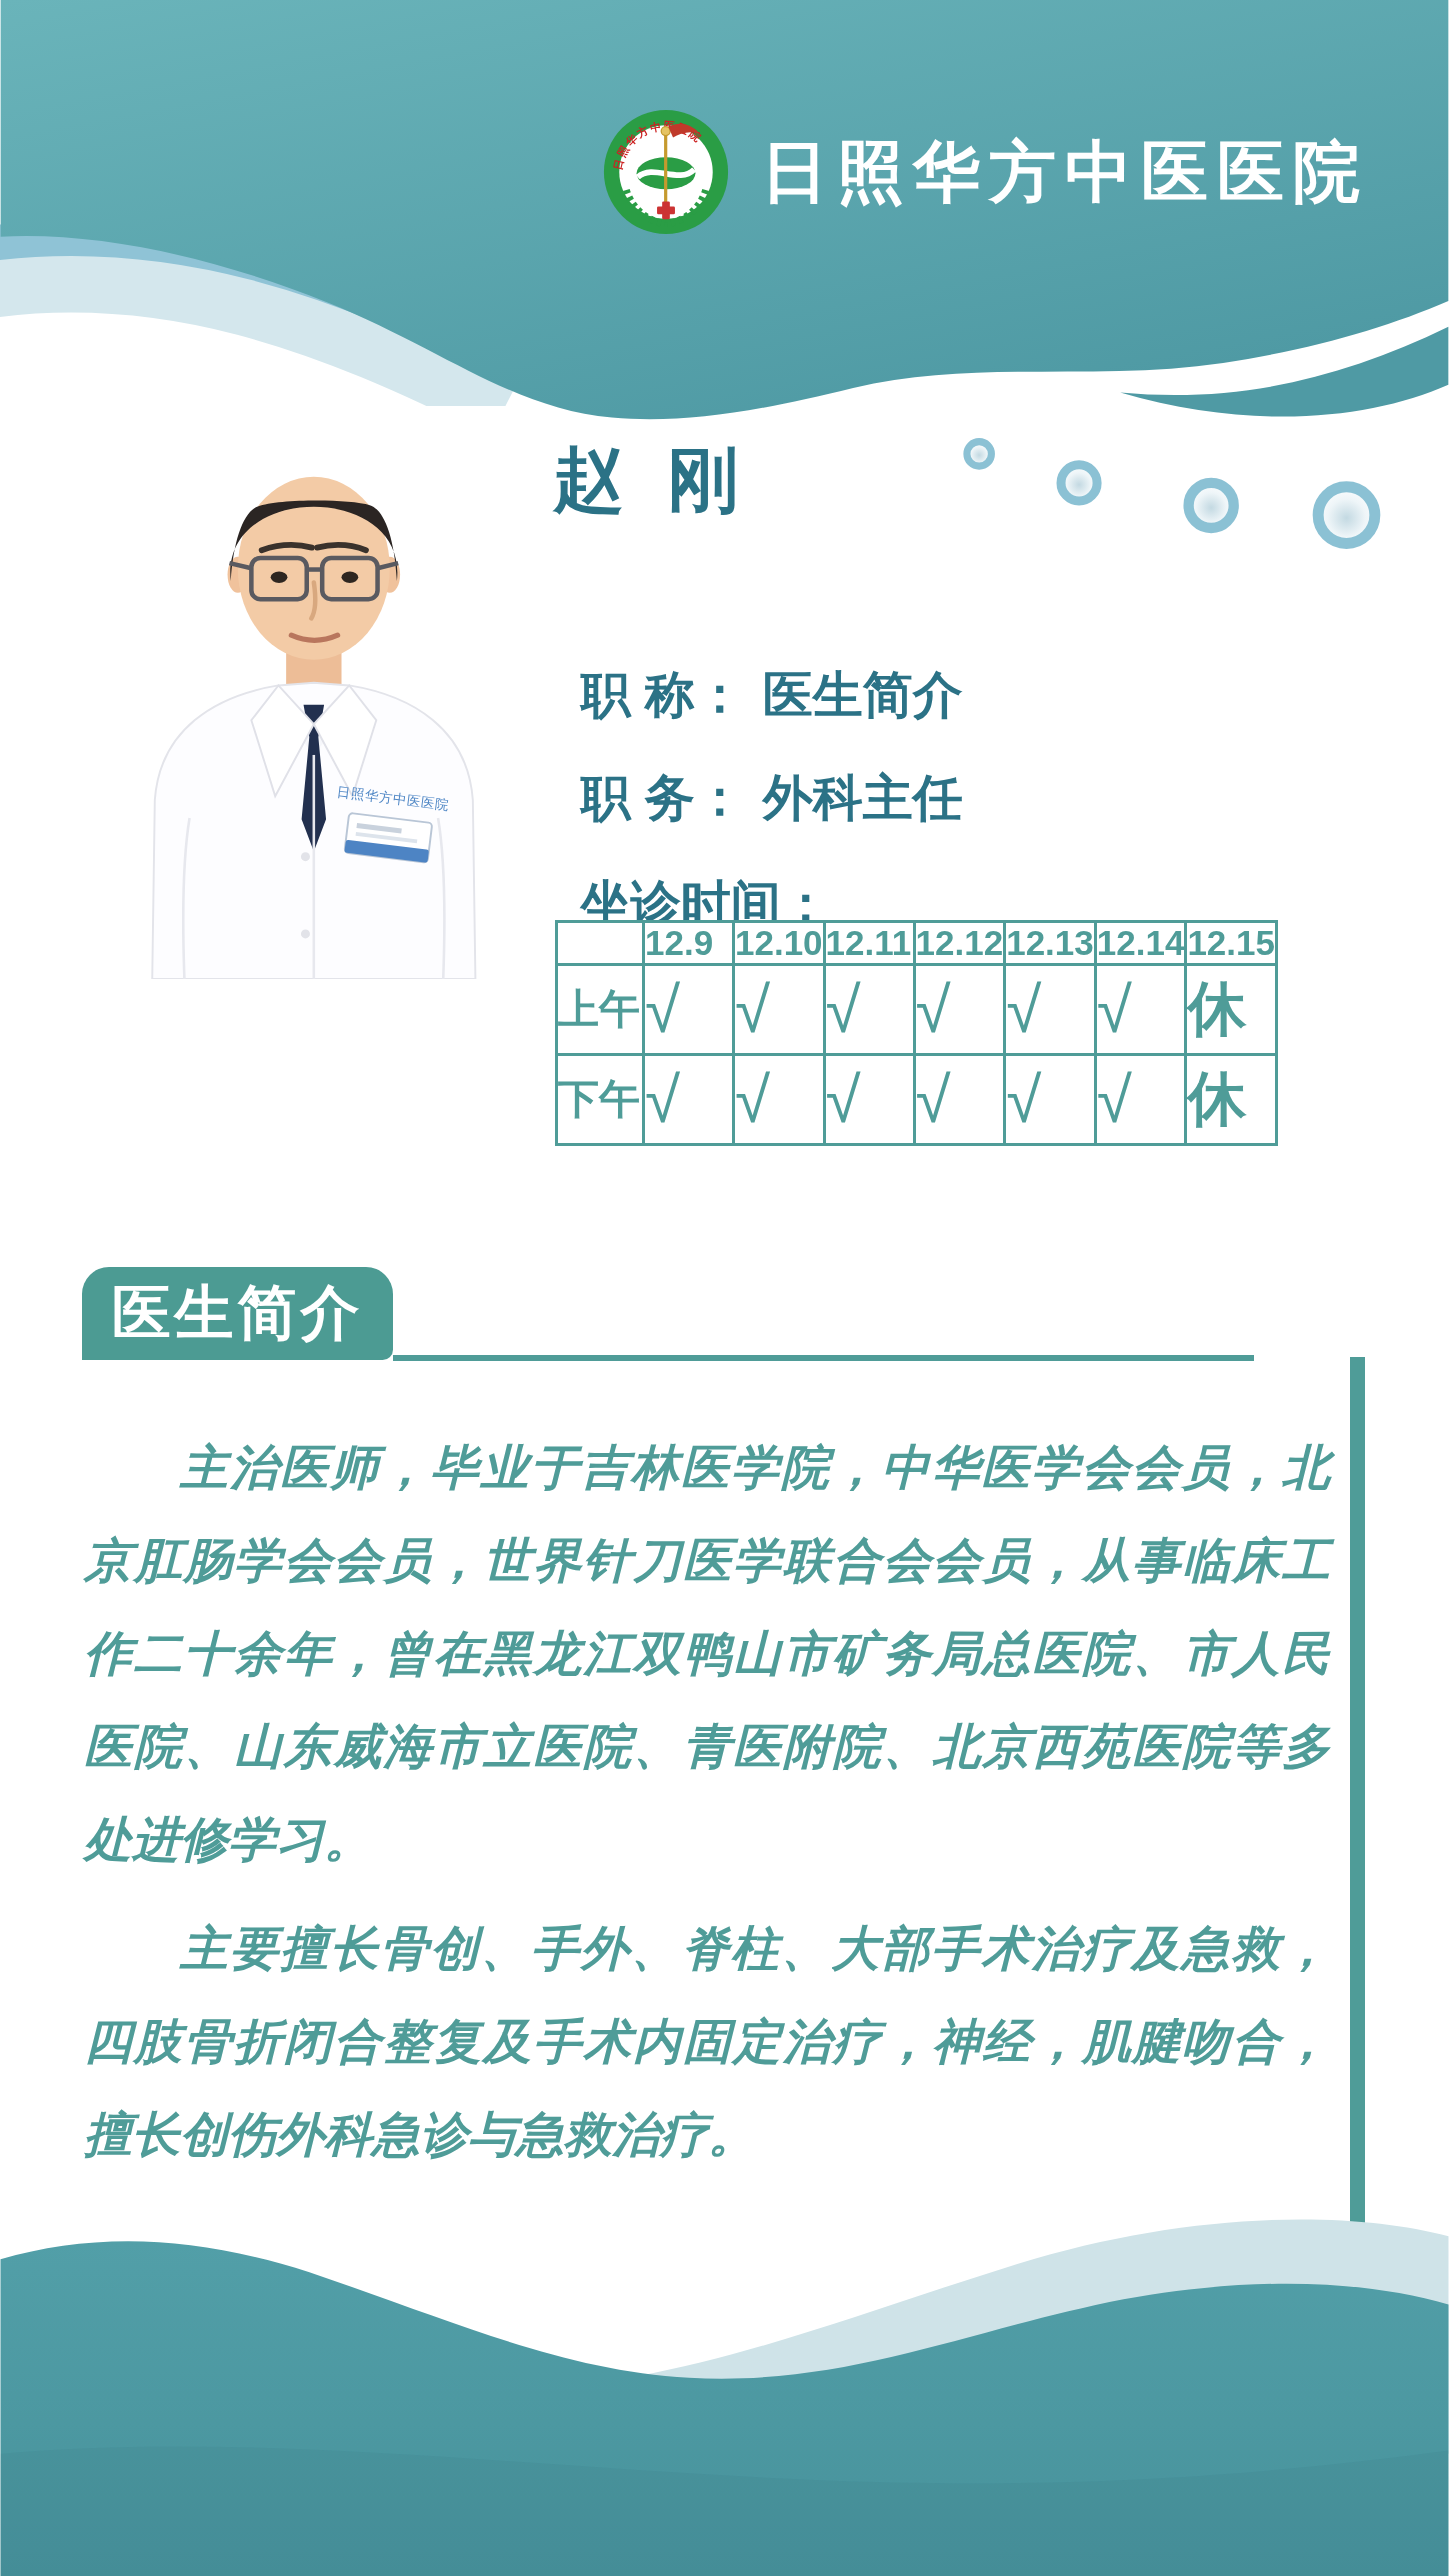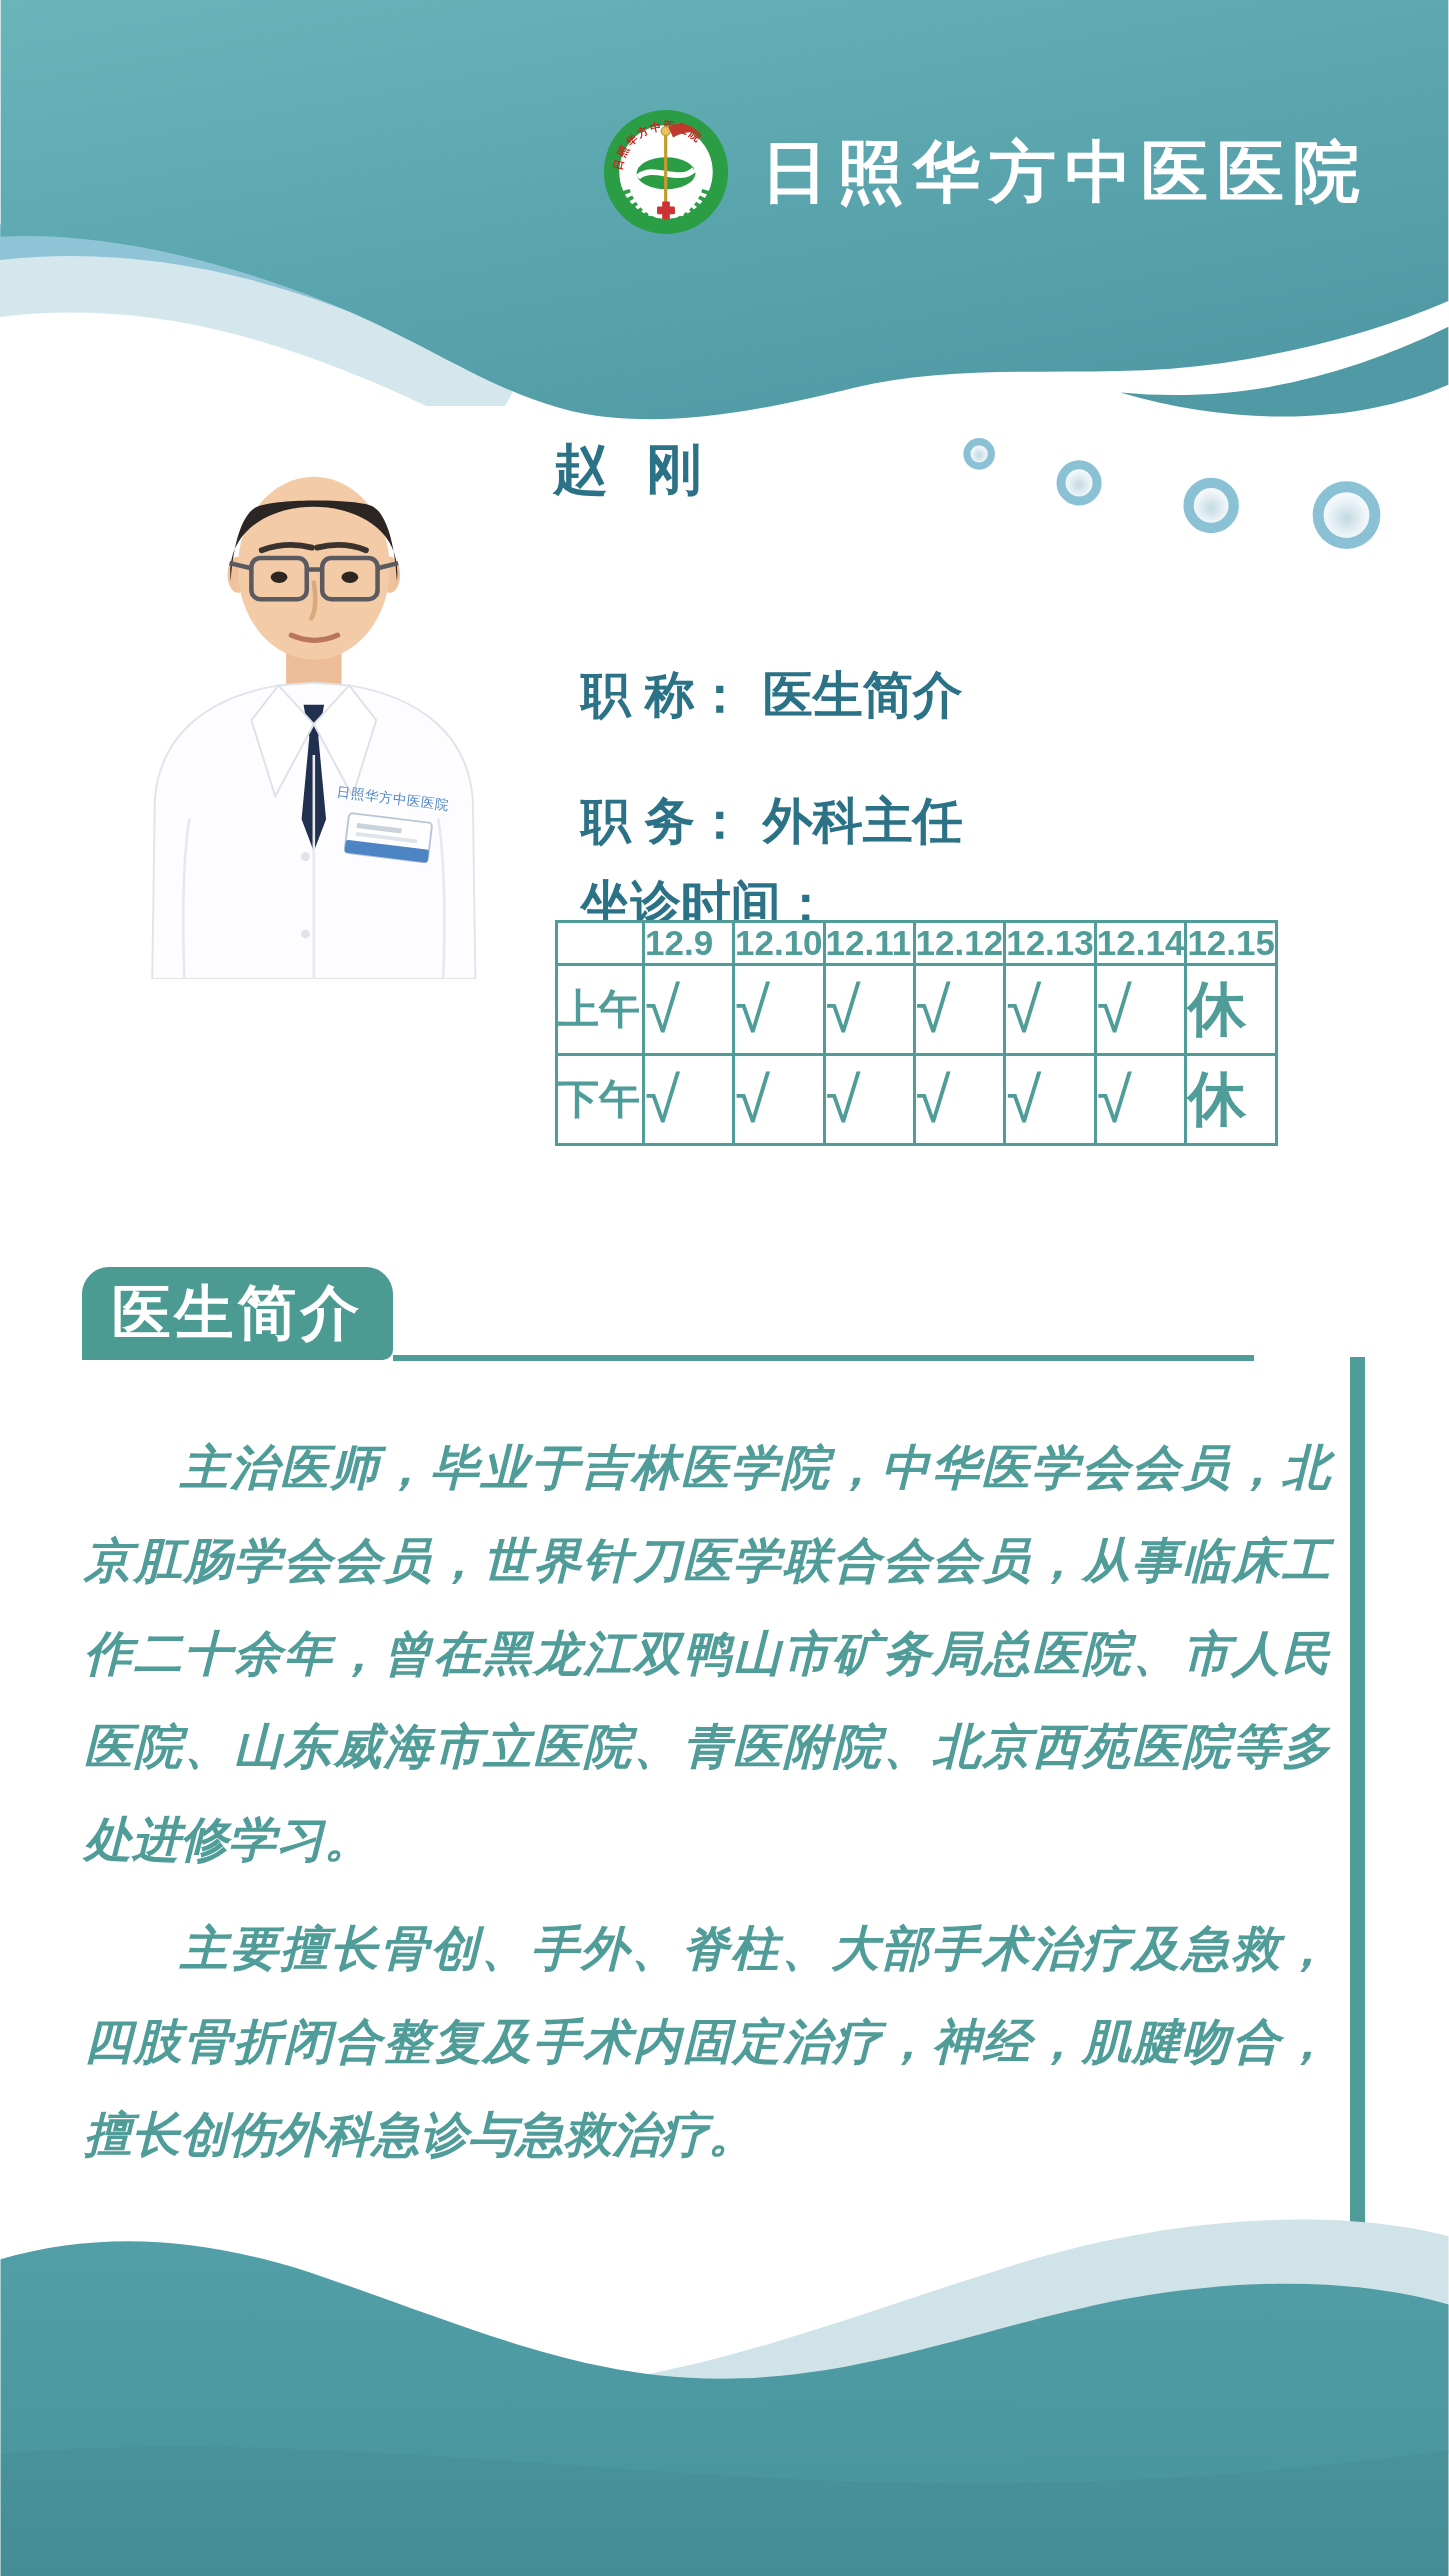--- a/index.html
+++ b/index.html
@@ -27,25 +27,25 @@
 
   
   .deco-circles{position:absolute;left:934px;top:412px;width:477px;height:174px;z-index:2;}
 
   
   .photo{position:absolute;left:93px;top:406px;width:441px;height:573px;z-index:3;}
 
   
   .doctor-name{
     position:absolute;left:553px;top:433px;z-index:3;
-    font-size:55px;font-weight:700;color:var(--dark-heading);white-space:pre;letter-spacing:2.6px;
+    font-size:71px;font-weight:700;color:var(--dark-heading);white-space:pre;letter-spacing:2.6px;font-family:Liberation Serif, serif;
   }
   .info-row{position:absolute;left:553px;z-index:3;font-size:50px;font-weight:700;color:var(--dark-heading);white-space:pre;}
   .row-title{top:604px;}
-  .row-position{top:730px;}
+  .row-position{top:707px;}
   .row-schedule{top:813px;}
   .info-row .value{margin-left:18px;}
 
   
   .schedule{
     position:absolute;left:555px;top:920px;z-index:3;
     border-collapse:collapse;table-layout:fixed;background:#fff;
   }
   .schedule th,.schedule td{border:3.2px solid var(--accent);padding:0;text-align:left;vertical-align:middle;}
   .schedule thead th{height:43px;font-size:35px;font-weight:600;color:var(--accent);letter-spacing:0;}

